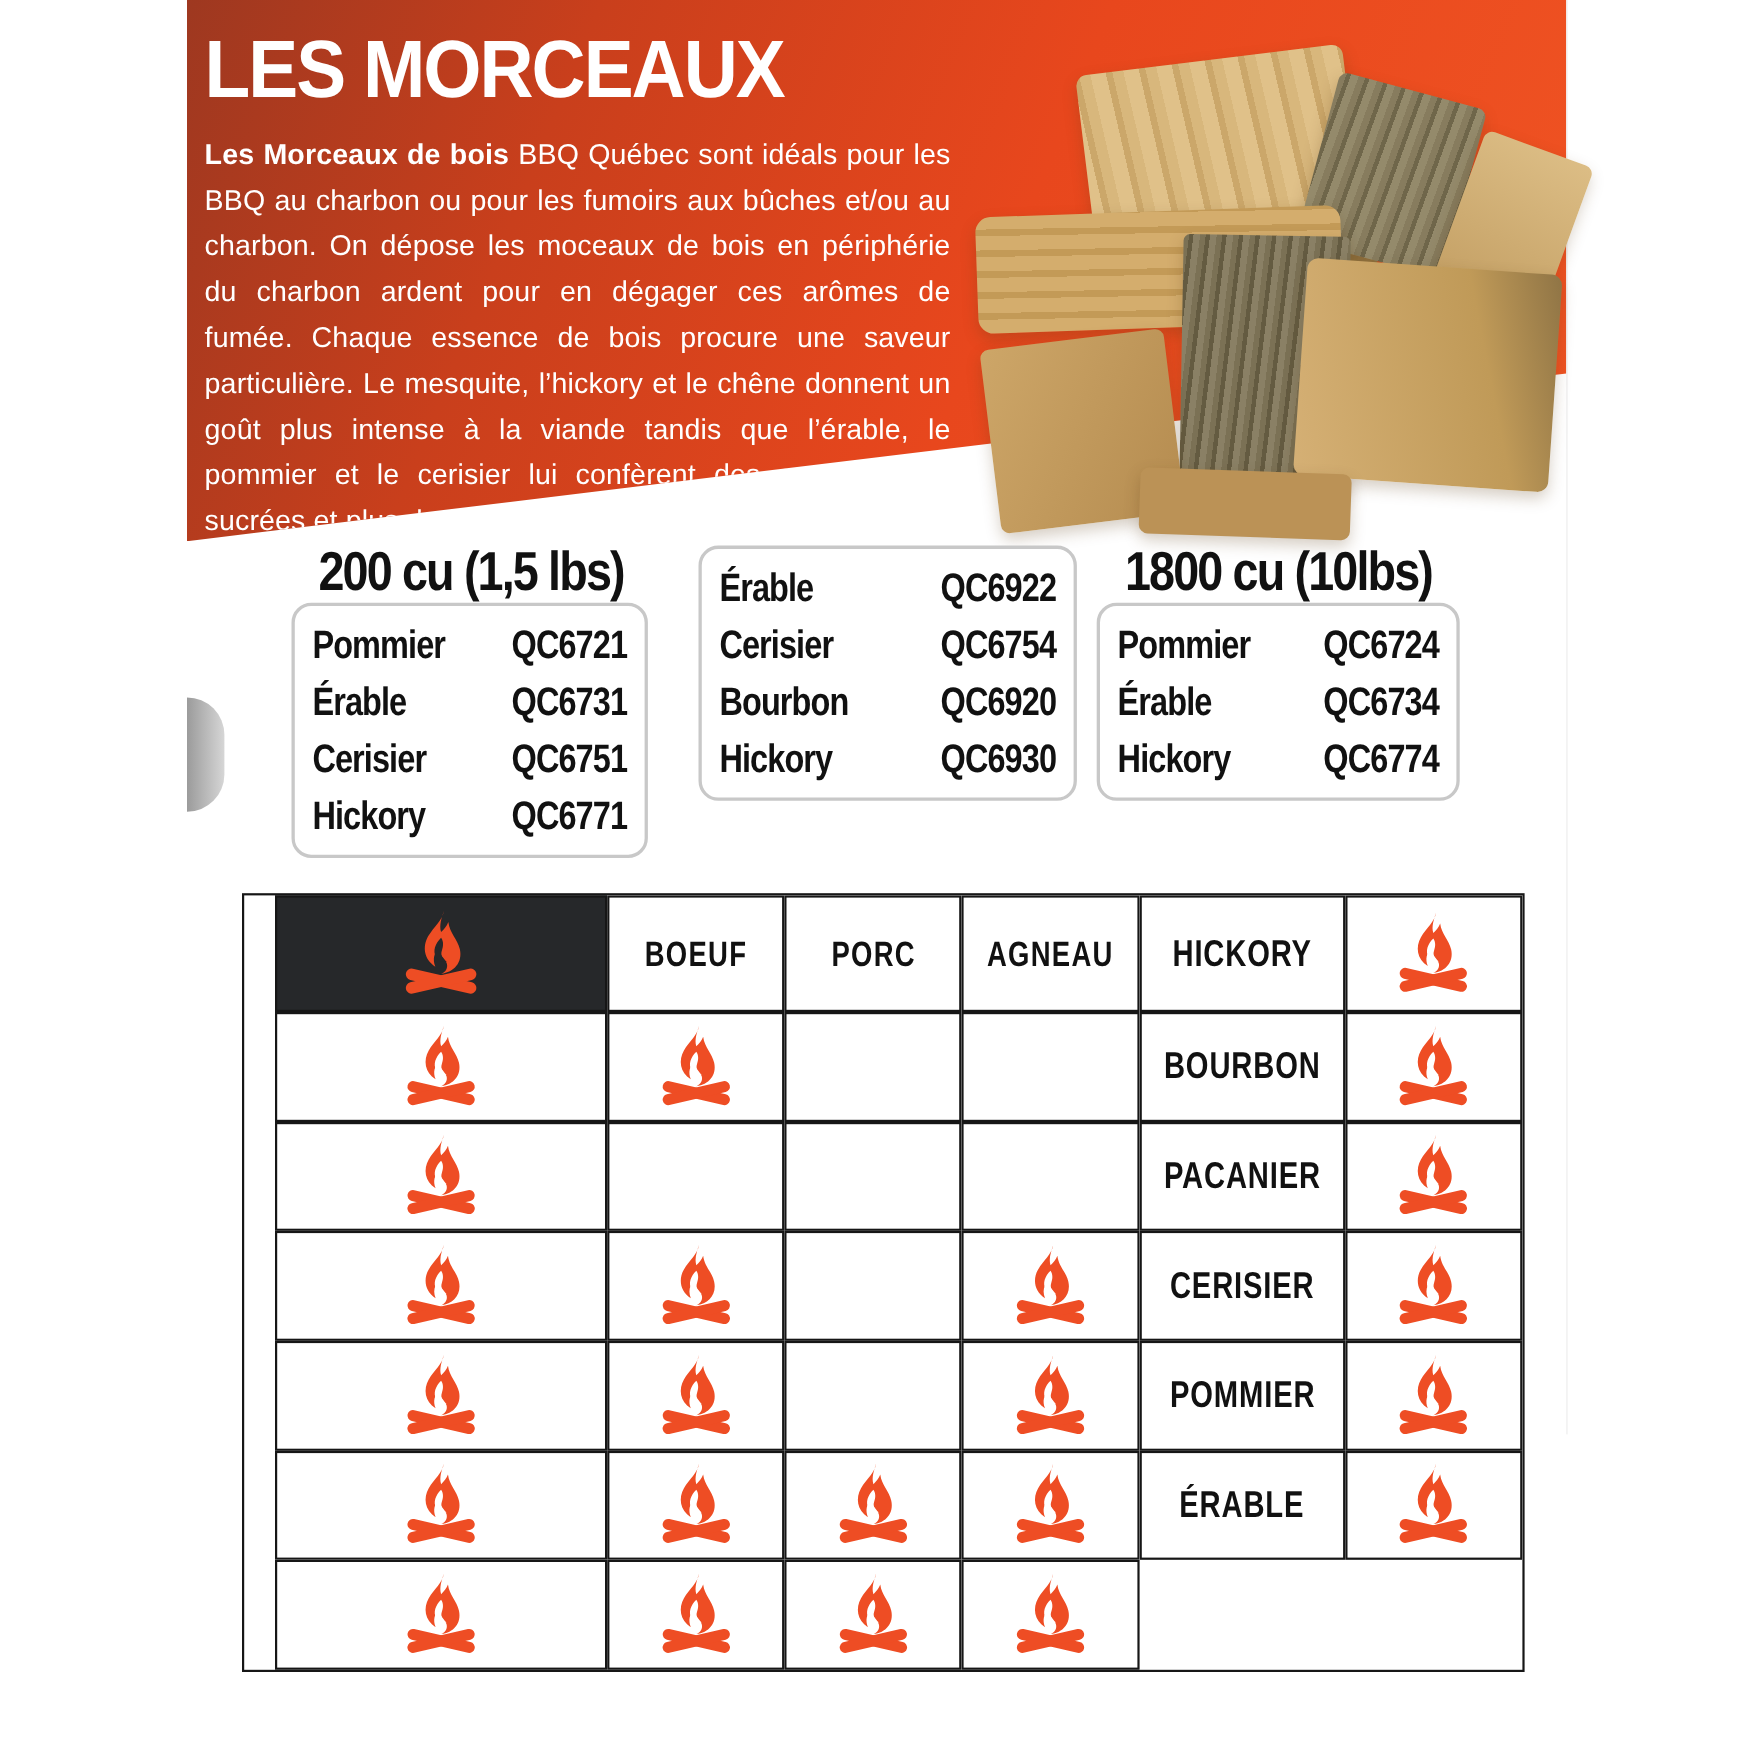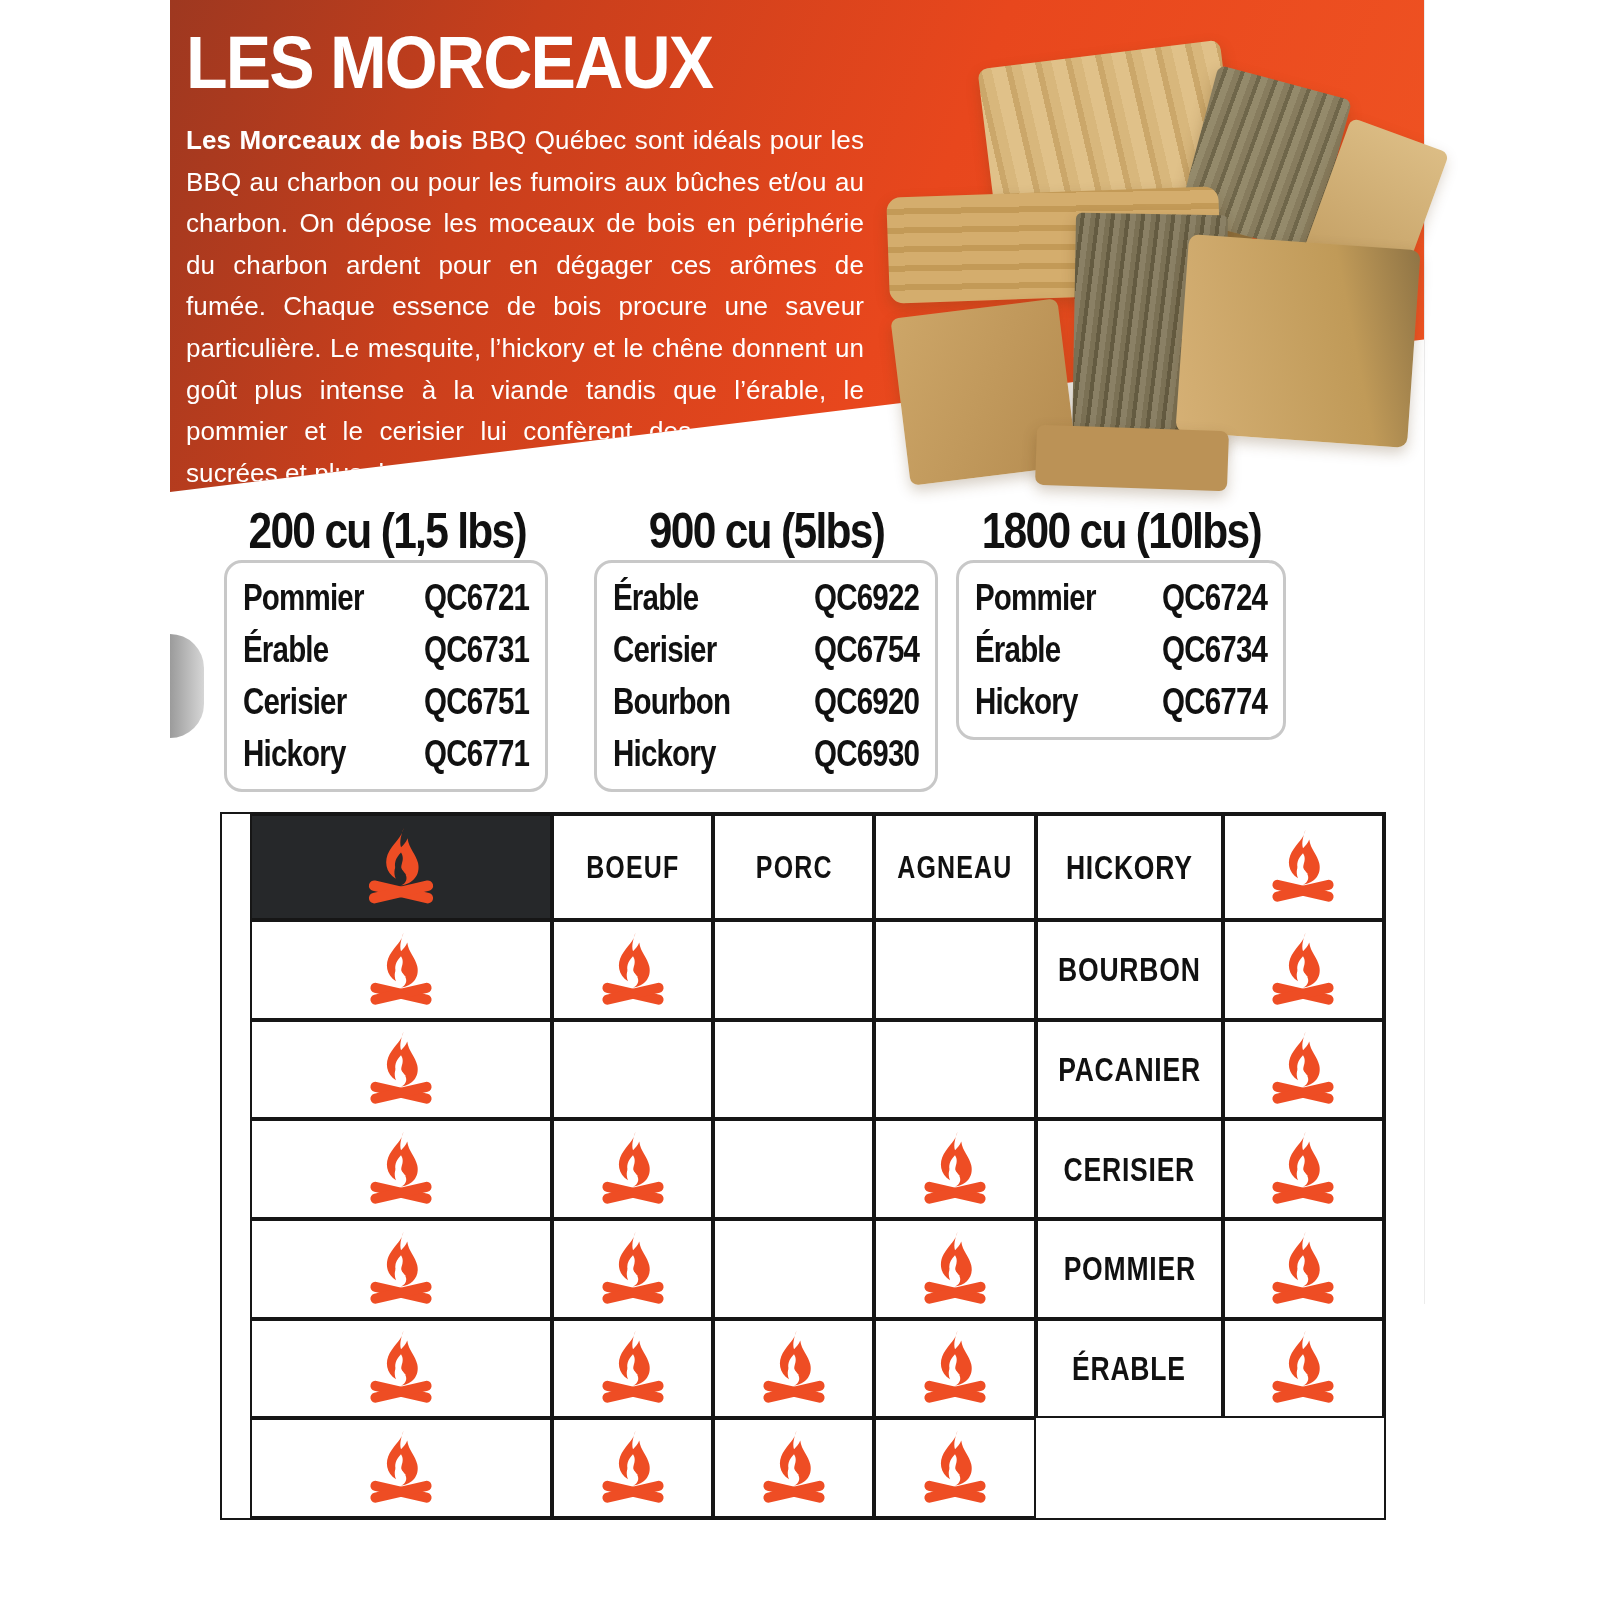--- a/index.html
+++ b/index.html
@@ -50,21 +50,21 @@
               background:linear-gradient(120deg,#cda668,#b58c50);
               box-shadow:inset 14px 0 0 #79694b,0 6px 14px rgba(90,60,20,.25);border-radius:8px;}
   .wp-bottom {left:150px;top:384px;width:192px;height:60px;transform:rotate(2deg);background:#bb9256;border-radius:8px;}
   
   .notch-arrow{
     position:absolute;left:0;top:634px;width:34px;height:104px;
     border-radius:0 120px 120px 0;background:linear-gradient(90deg,#9b9b9b,#d6d6d6);
   }
   
   .products{position:absolute;left:0;top:494px;width:100%;height:0;}
-  .pgroup{position:absolute;top:12px;}
+  .pgroup{position:absolute;top:0;margin-left:41px;}
   .pg0{left:54px;width:324px;}
   .pg1{left:424px;width:344px;}
   .pg2{left:786px;width:330px;}
   .pheading{text-align:center;font-size:50px;font-weight:bold;letter-spacing:-2px;line-height:1;height:52px;}
   .pheading .cond{transform-origin:center;}
   .pbox{
     border:3px solid #c8c8c8;border-radius:18px;background:#fff;padding:9px 16px;margin-top:2px;
   }
   .prow{display:flex;justify-content:space-between;align-items:center;height:52px;}
   .pname,.pcode{font-size:36px;font-weight:bold;letter-spacing:-1px;}
@@ -142,21 +142,20 @@
   </div>
 
   <div class="prow">
     <span class="pname">Hickory</span>
     <span class="pcode">QC6771</span>
   </div>
 </div>
   </div>
 
   <div class="pgroup pg1">
-    <div class="pheading"><span class="cond">900 cu (5lbs)</span></div>
     <div class="pbox">
   <div class="prow">
     <span class="pname">Érable</span>
     <span class="pcode">QC6922</span>
   </div>
 
   <div class="prow">
     <span class="pname">Cerisier</span>
     <span class="pcode">QC6754</span>
   </div>

